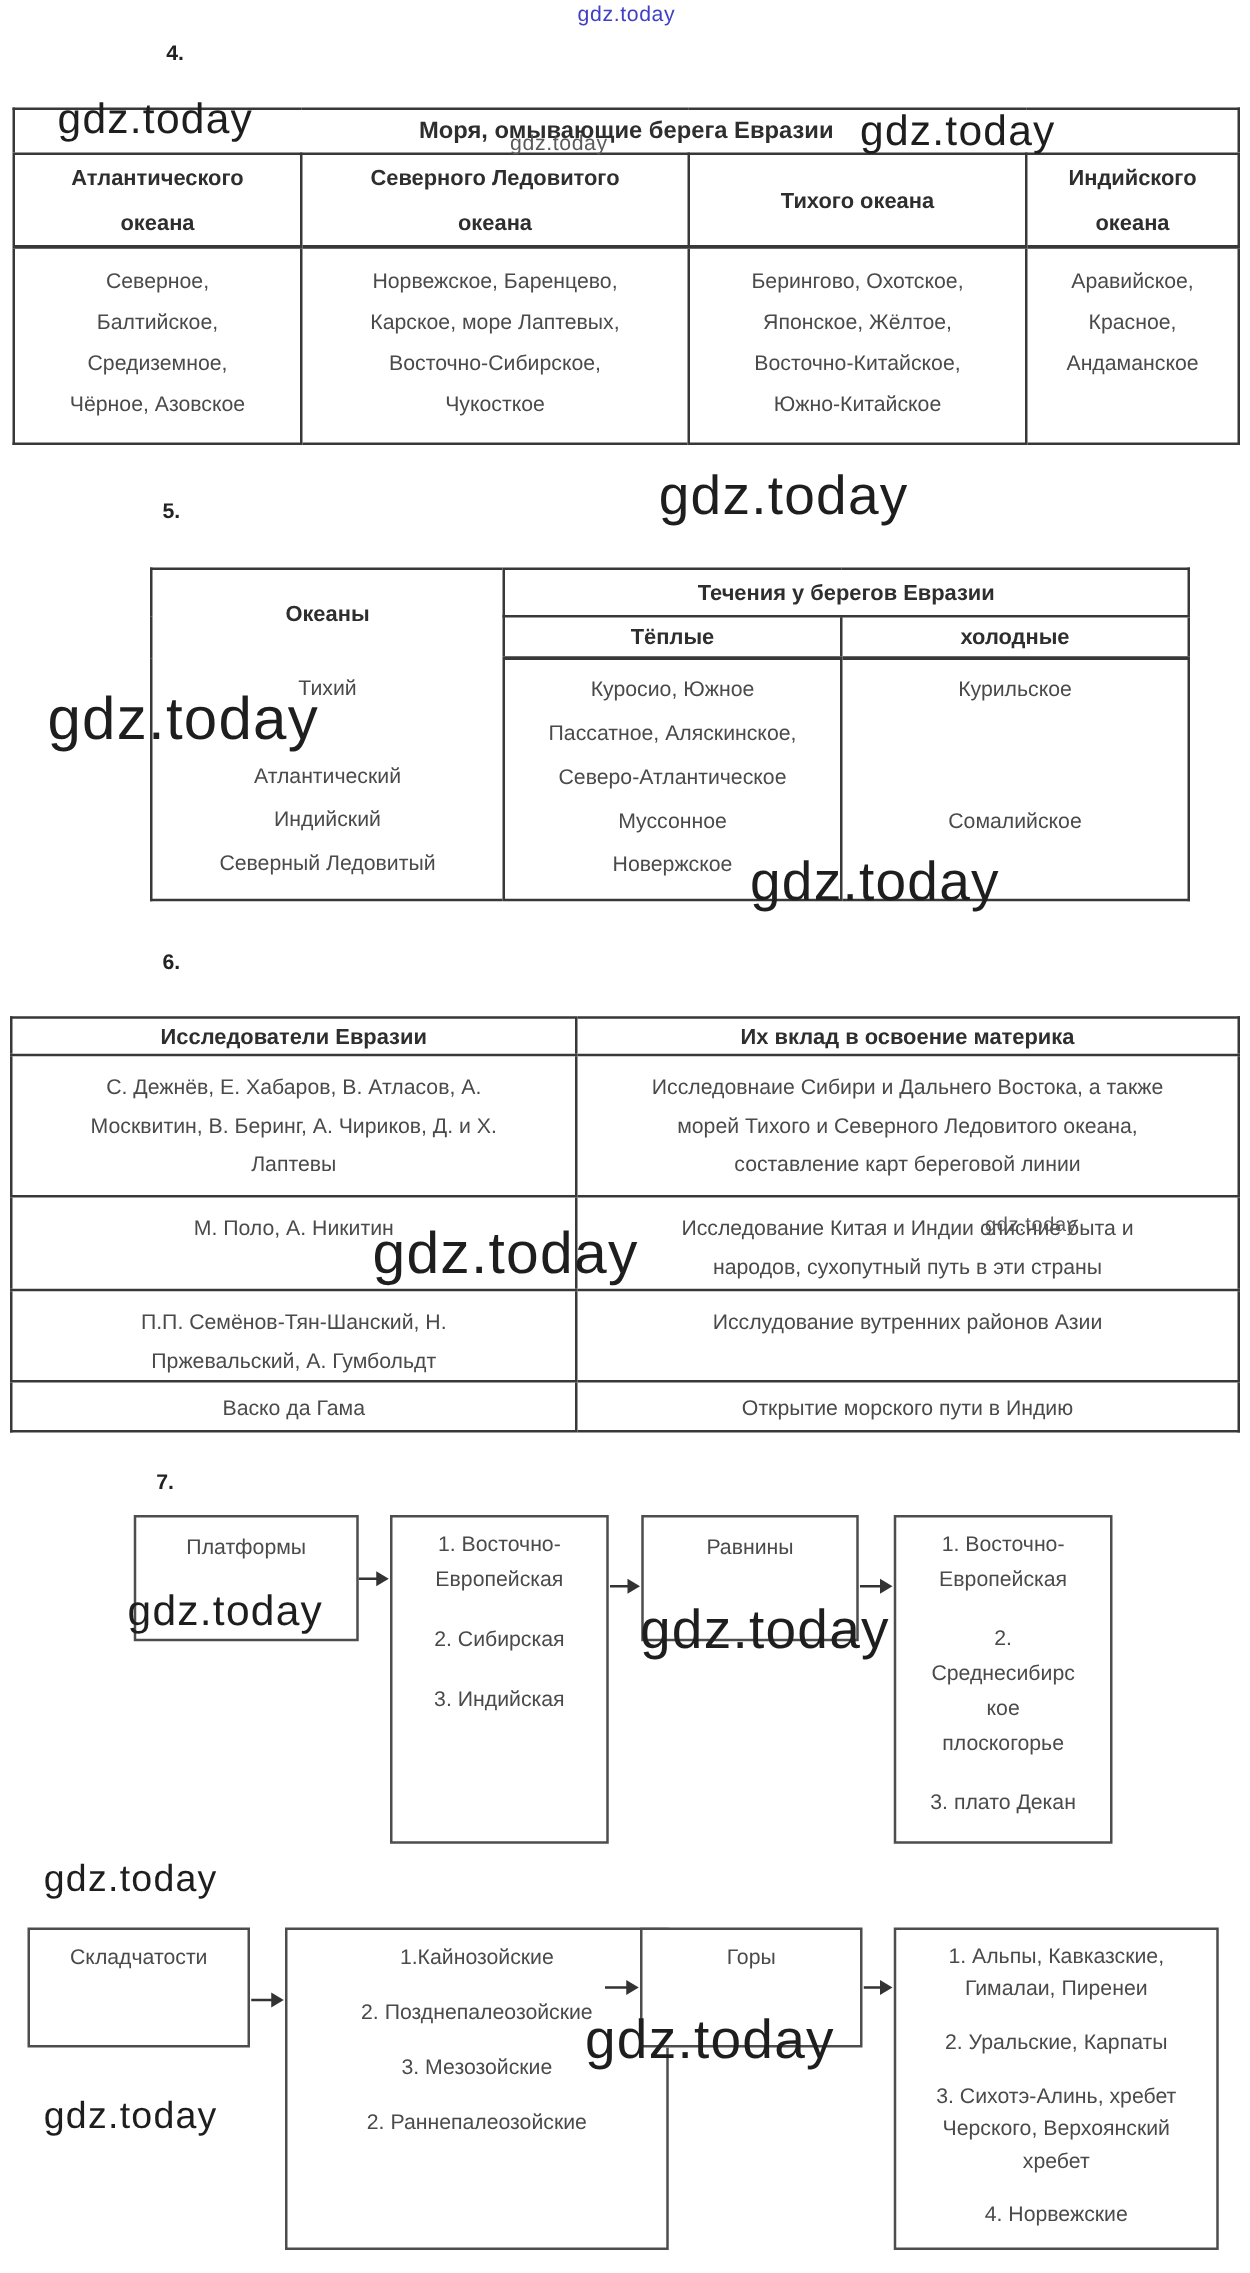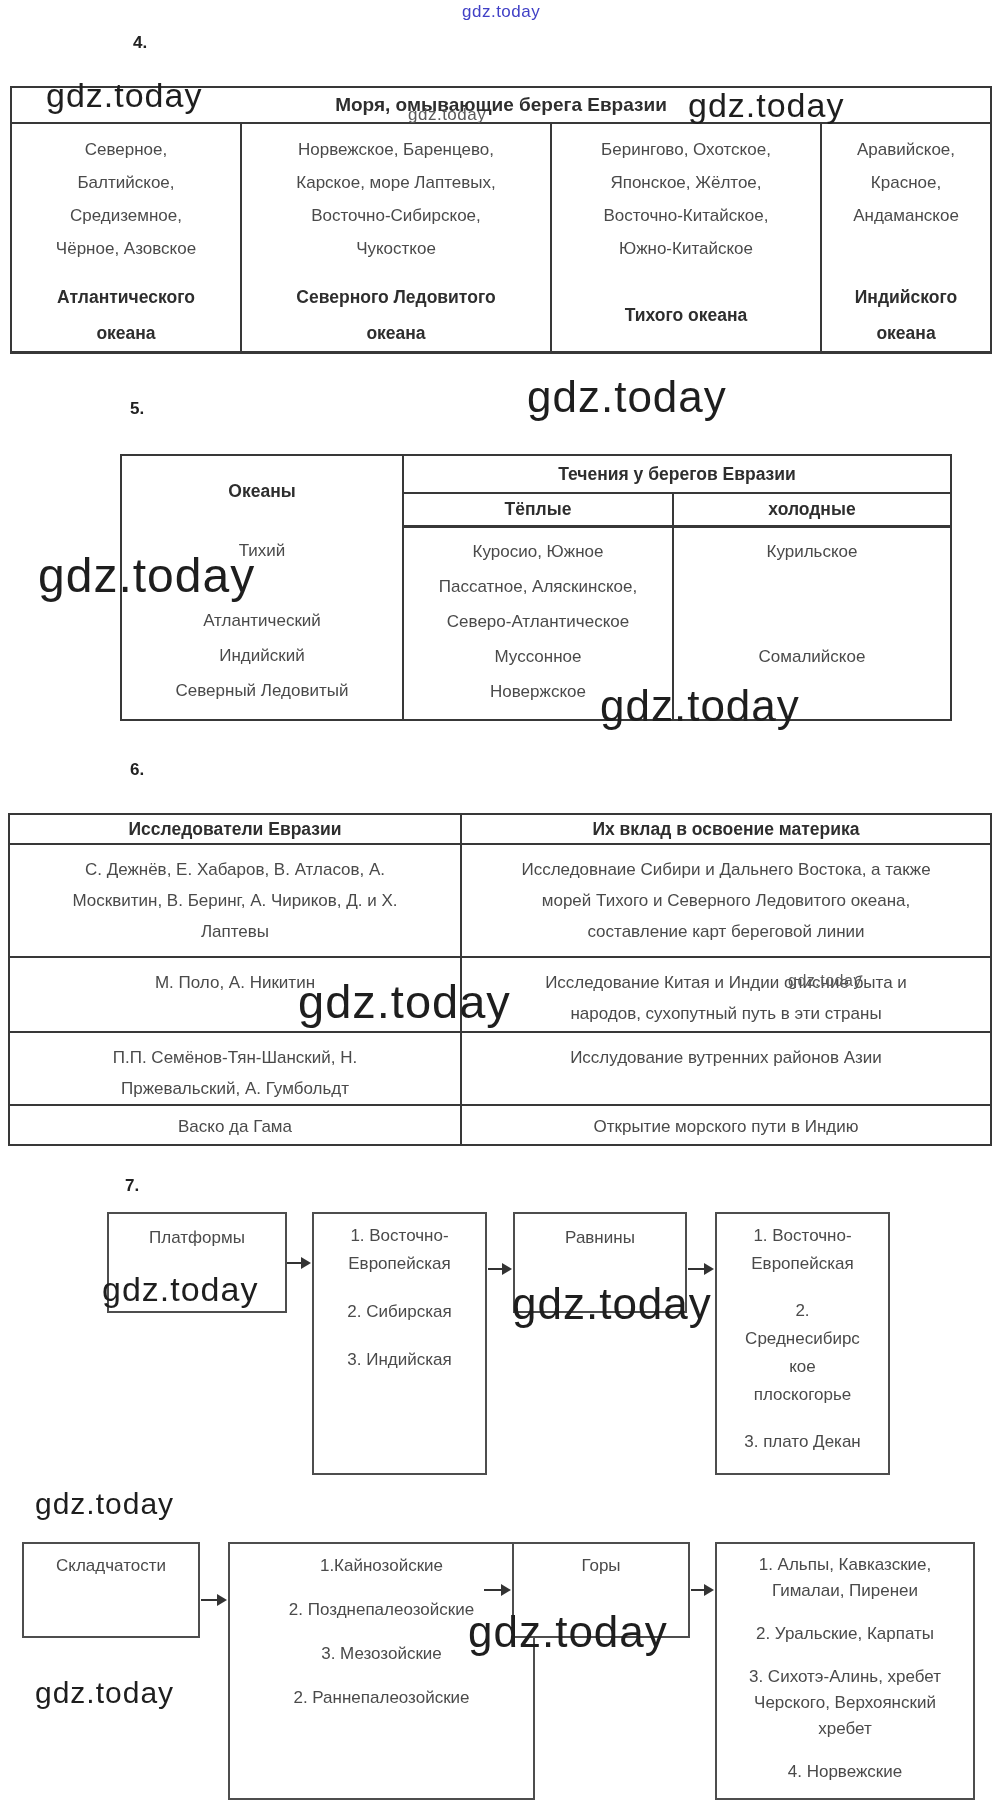--- a/index.html
+++ b/index.html
@@ -124,45 +124,20 @@
   <table class="t4">
     <colgroup>
         <col style="width:230px">
         <col style="width:310px">
         <col style="width:270px">
         <col style="width:170px">
       </colgroup>
     <tbody>
         <tr>
       <td class="title-cell" colspan="4">Моря, омывающие берега Евразии</td>
-    </tr>
-    <tr>
-      <td class="seacell">
-        <div class="sealine">Северное,</div>
-        <div class="sealine">Балтийское,</div>
-        <div class="sealine">Средиземное,</div>
-        <div class="sealine">Чёрное, Азовское</div>
-      </td>
-      <td class="seacell">
-        <div class="sealine">Норвежское, Баренцево,</div>
-        <div class="sealine">Карское, море Лаптевых,</div>
-        <div class="sealine">Восточно-Сибирское,</div>
-        <div class="sealine">Чукосткое</div>
-      </td>
-      <td class="seacell">
-        <div class="sealine">Берингово, Охотское,</div>
-        <div class="sealine">Японское, Жёлтое,</div>
-        <div class="sealine">Восточно-Китайское,</div>
-        <div class="sealine">Южно-Китайское</div>
-      </td>
-      <td class="seacell">
-        <div class="sealine">Аравийское,</div>
-        <div class="sealine">Красное,</div>
-        <div class="sealine">Андаманское</div>
-      </td>
     </tr>
     <tr>
       <th class="colhead">
         <div class="hwrap">
           <div class="hline">Атлантического</div>
           <div class="hline">океана</div>
         </div>
       </th>
       <th class="colhead">
         <div class="hwrap">
@@ -175,20 +150,45 @@
           <div class="hline">Тихого океана</div>
         </div>
       </th>
       <th class="colhead">
         <div class="hwrap">
           <div class="hline">Индийского</div>
           <div class="hline">океана</div>
         </div>
       </th>
     </tr>
+    <tr>
+      <td class="seacell">
+        <div class="sealine">Северное,</div>
+        <div class="sealine">Балтийское,</div>
+        <div class="sealine">Средиземное,</div>
+        <div class="sealine">Чёрное, Азовское</div>
+      </td>
+      <td class="seacell">
+        <div class="sealine">Норвежское, Баренцево,</div>
+        <div class="sealine">Карское, море Лаптевых,</div>
+        <div class="sealine">Восточно-Сибирское,</div>
+        <div class="sealine">Чукосткое</div>
+      </td>
+      <td class="seacell">
+        <div class="sealine">Берингово, Охотское,</div>
+        <div class="sealine">Японское, Жёлтое,</div>
+        <div class="sealine">Восточно-Китайское,</div>
+        <div class="sealine">Южно-Китайское</div>
+      </td>
+      <td class="seacell">
+        <div class="sealine">Аравийское,</div>
+        <div class="sealine">Красное,</div>
+        <div class="sealine">Андаманское</div>
+      </td>
+    </tr>
   </tbody>
     </table>
 
   <table class="t5">
     <colgroup>
         <col style="width:282px">
         <col style="width:270px">
         <col style="width:278px">
       </colgroup>
     <tbody>

